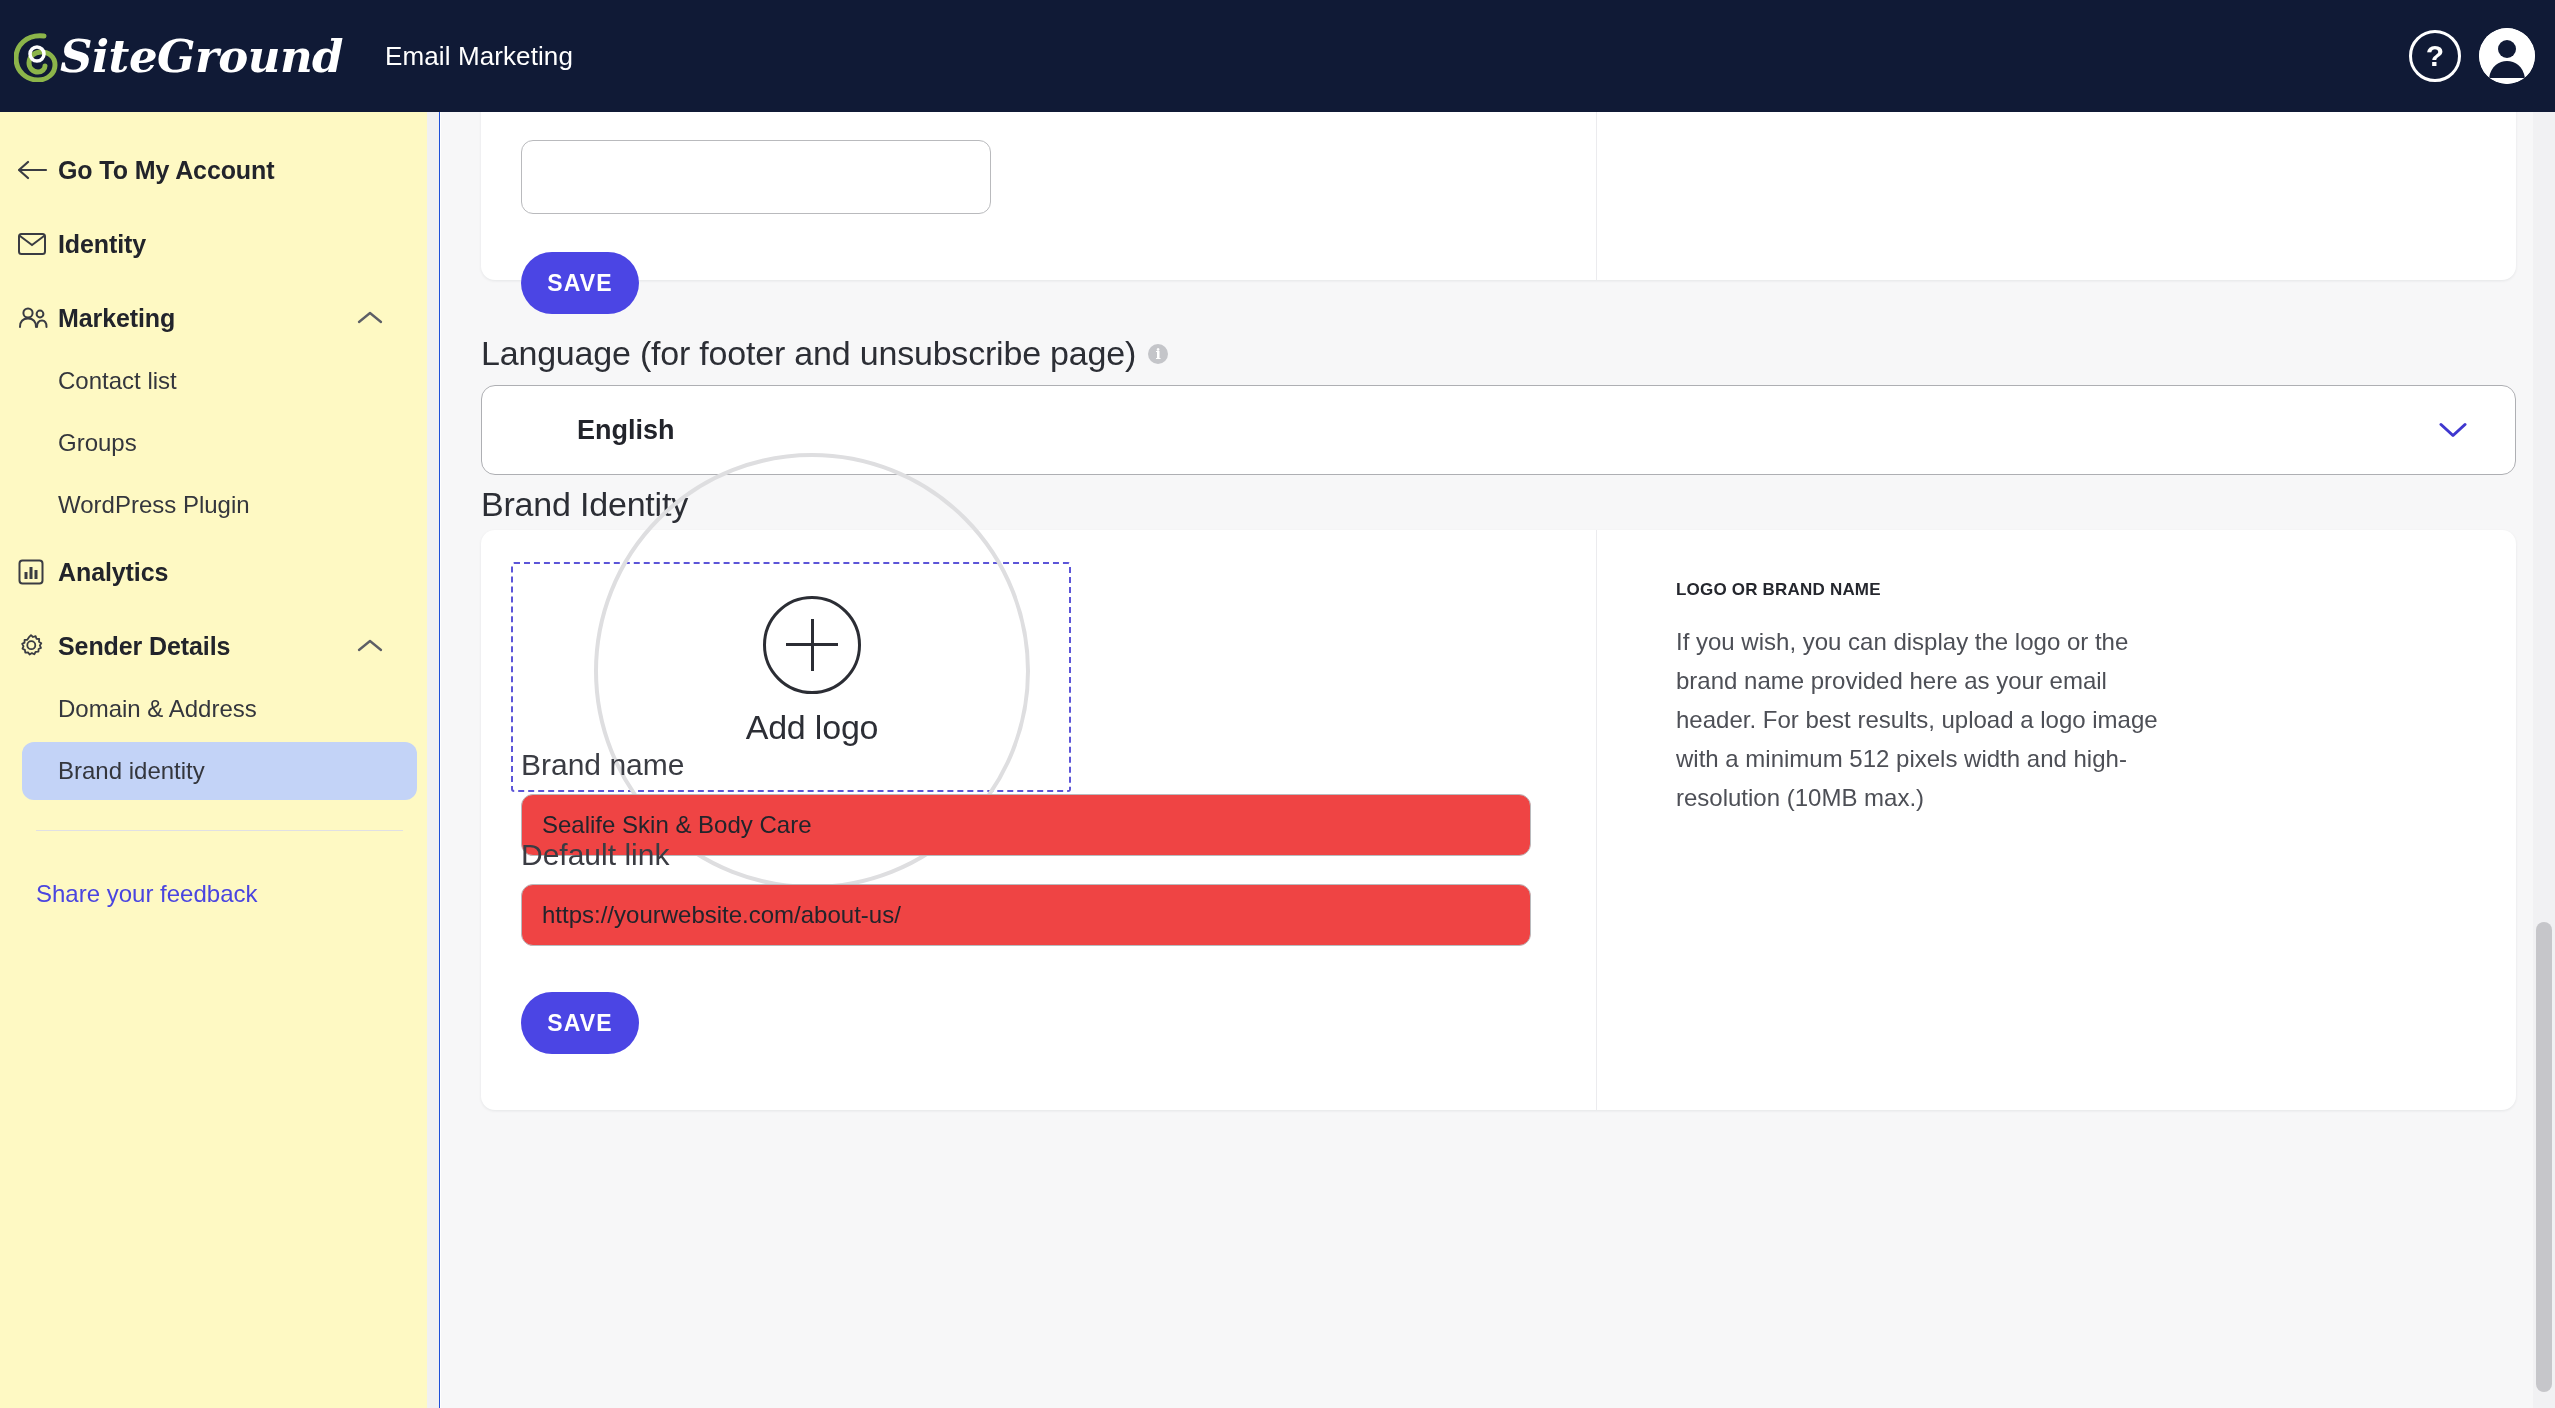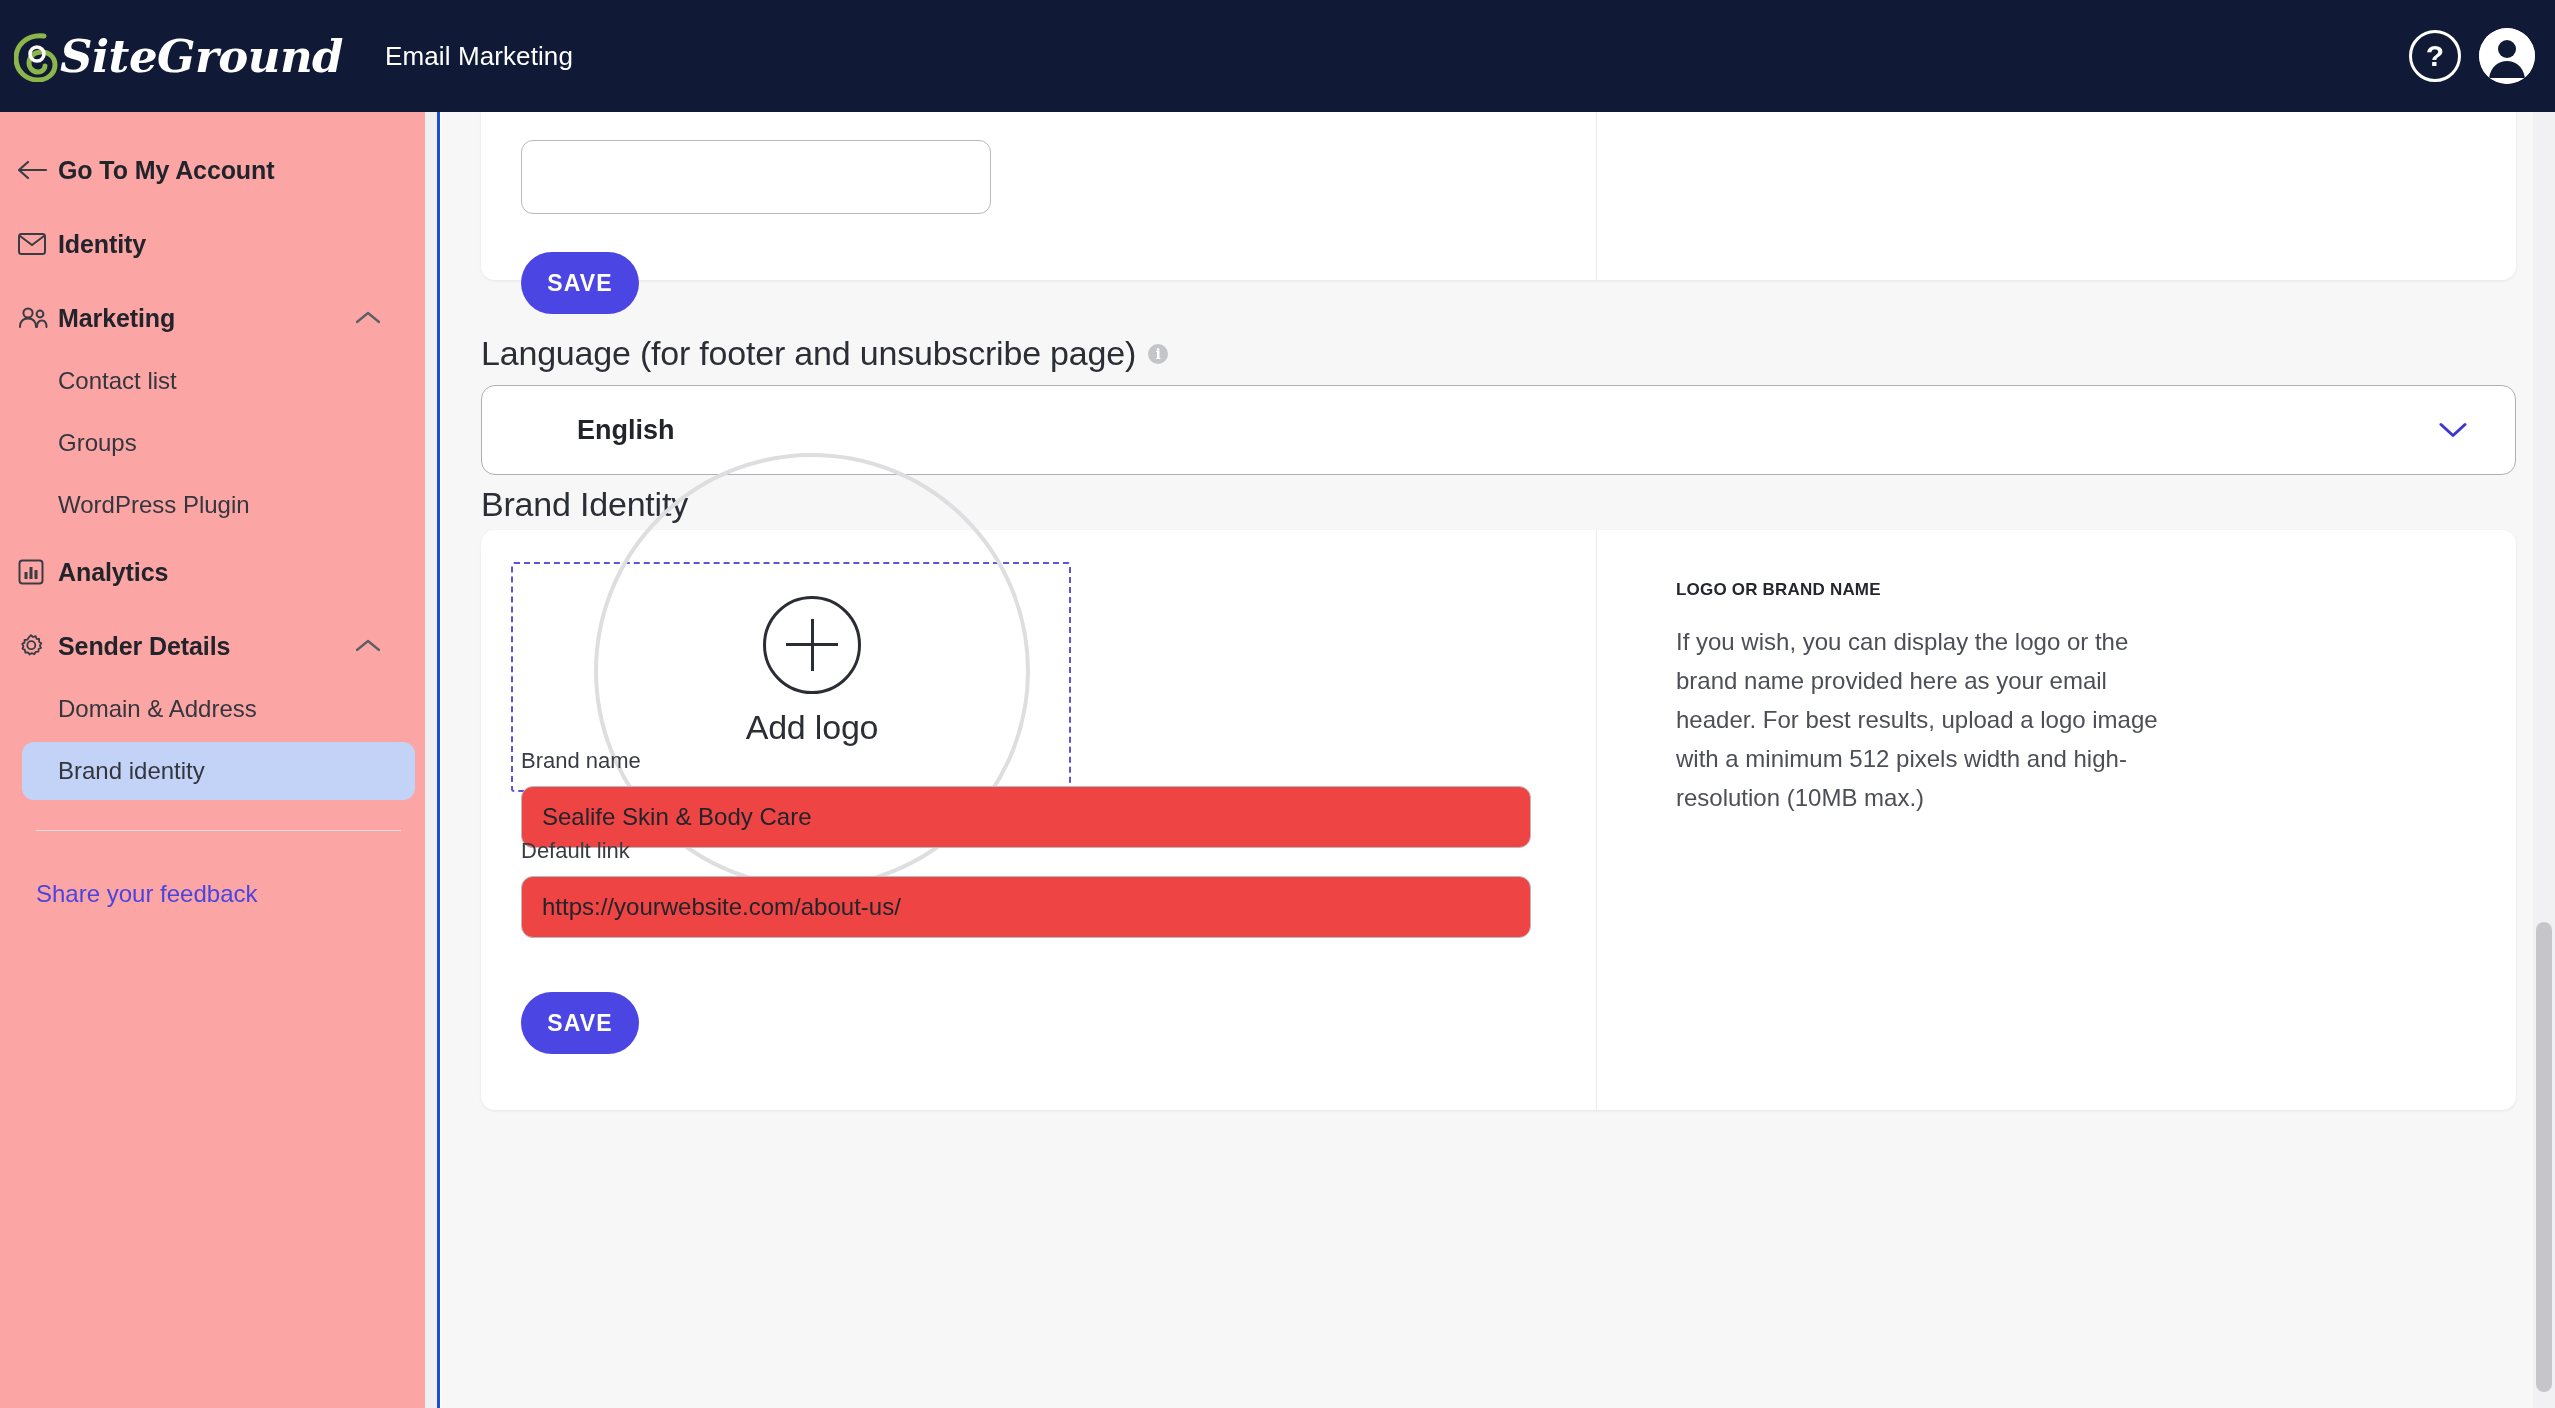--- a/index.html
+++ b/index.html
@@ -77,22 +77,22 @@
     width: 2555px;
     height: 1296px;
   }
 
   
   .sidebar {
     position: absolute;
     top: 0; left: 0;
     width: 440px;
     height: 1296px;
-    background: #fca5a5;
-    border-right: 3px solid #1d4ed8;
+    background: #fef9c3;
+    border-right: 1px solid #1d4ed8;
     overflow: hidden;
   }
   .sb-scrollbar {
     position: absolute;
     right: 0; top: 0;
     width: 12px; height: 1296px;
     background: #f0f0f2;
   }
   .sb-item {
     display: flex;
@@ -322,21 +322,21 @@
   }
   .plus-circle::before { width: 52px; height: 3px; }
   .plus-circle::after  { width: 3px; height: 52px; }
   .add-logo-text {
     font-size: 34px;
     color: #2c2e35;
     letter-spacing: -0.2px;
   }
 
   .field-label {
-    font-size: 22px;
+    font-size: 30px;
     color: #3a3c43;
     margin-bottom: 12px;
   }
   .field-input {
     width: 1010px;
     height: 62px;
     border: 1px solid #b9babd;
     border-radius: 12px;
     font-size: 24px;
     color: #22242b;

